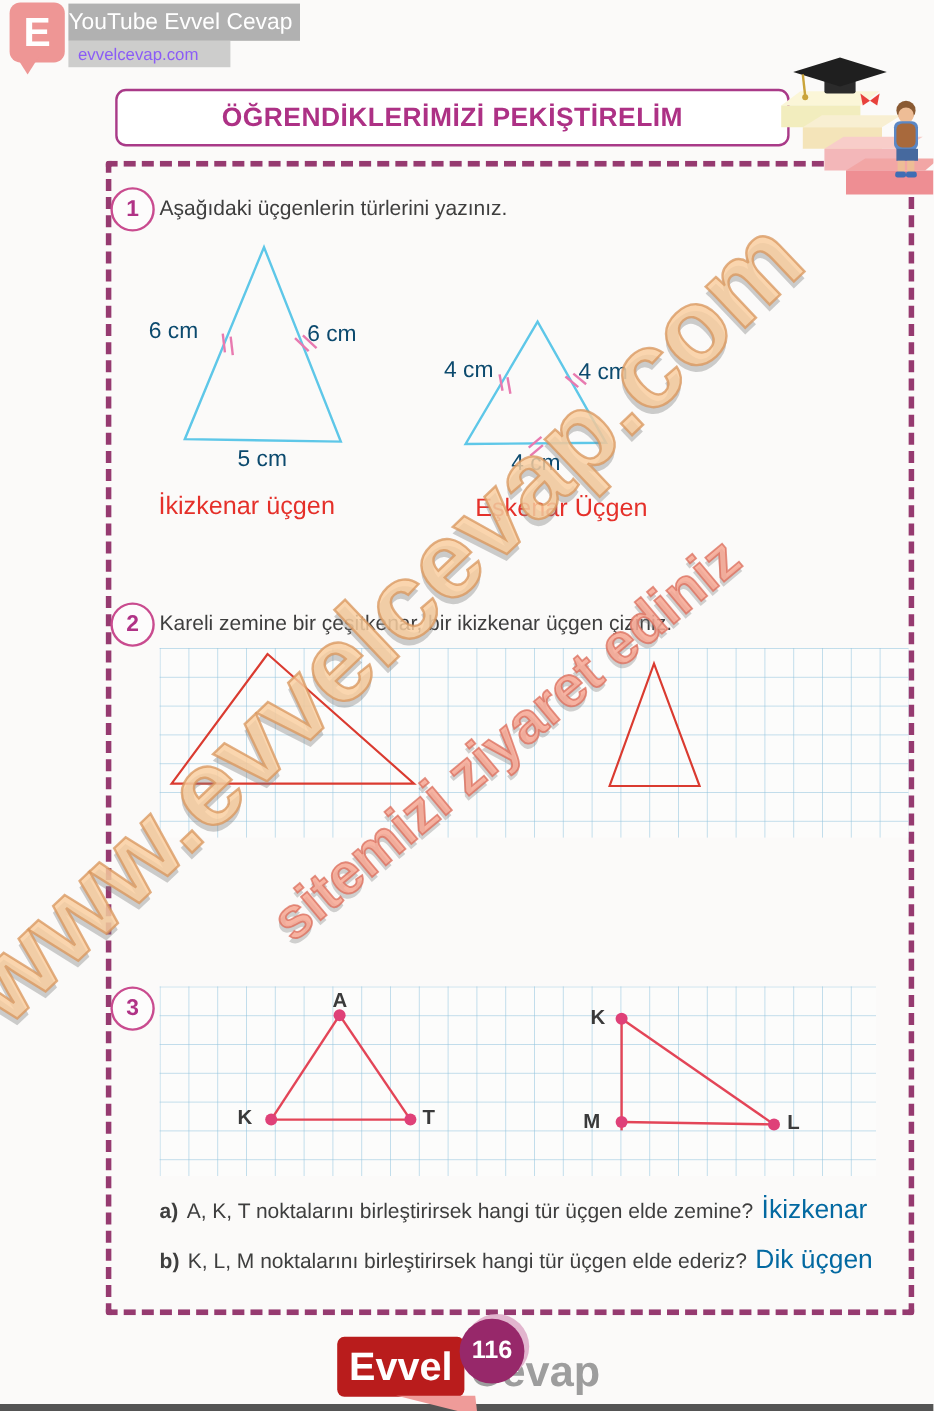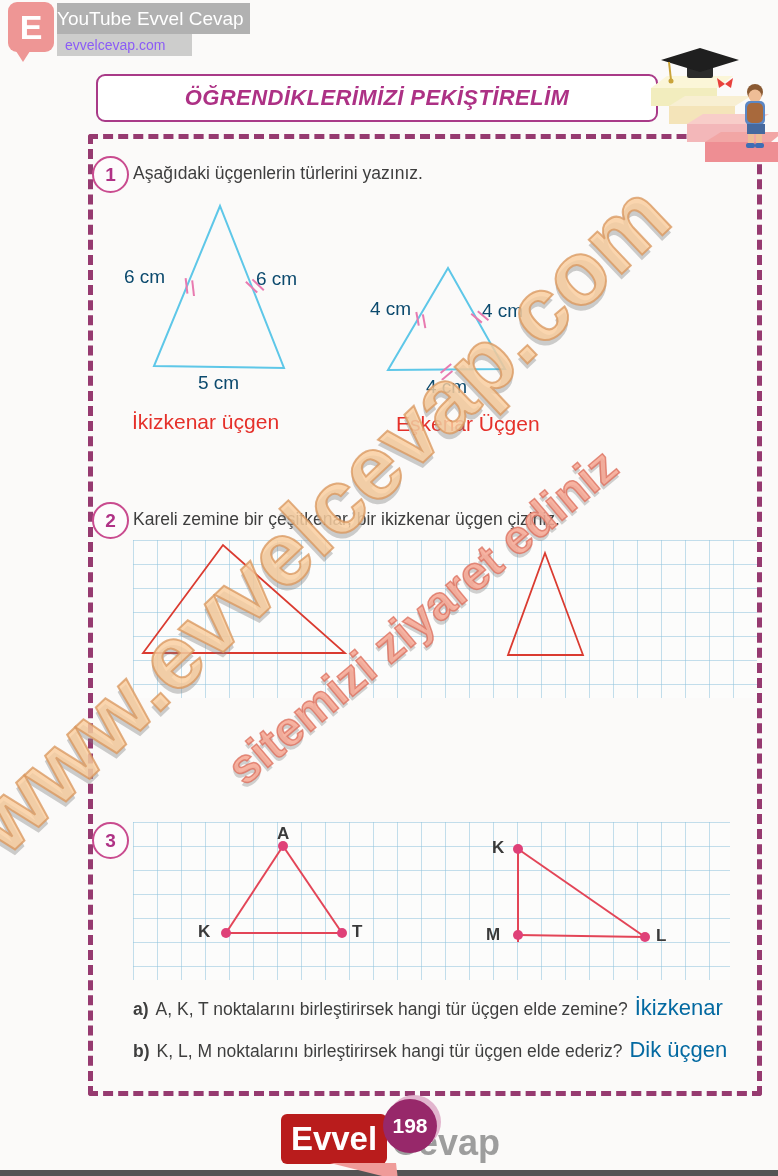--- a/index.html
+++ b/index.html
@@ -21,21 +21,21 @@
     border-left:9px solid transparent;border-right:9px solid transparent;border-top:14px solid #ee9695;}
   .band1{left:57px;top:3px;width:193px;height:31px;background:rgba(166,166,166,.88);
     color:#fff;font-size:19px;display:flex;align-items:center;padding-left:0;}
   .band2{left:57px;top:34px;width:127px;height:22px;background:rgba(196,196,196,.85);
     color:#8b5cf6;font-size:14px;display:flex;align-items:center;padding-left:8px;}
 
   
   .banner{
     left:96px;top:74px;width:558px;height:44px;border:2.5px solid #a93a88;border-radius:9px;
     background:#fff;display:flex;align-items:center;justify-content:center;
-    color:#ad3185;font-size:22px;font-weight:bold;letter-spacing:.4px;z-index:2;font-style:italic;
+    color:#ad3185;font-size:22px;font-weight:bold;letter-spacing:.4px;z-index:2;
   }
 
   
   .frame{left:88px;top:134px;width:664px;height:952px;border:5px dashed #963a70;border-radius:3px;background:transparent;}
 
   
   .qnum{
     width:33px;height:33px;border:2.5px solid #c94b8f;border-radius:50%;
     display:flex;align-items:center;justify-content:center;
     color:#b03286;font-size:19px;font-weight:bold;background:#fdfcfc;
@@ -241,15 +241,15 @@
 <div class="wm wm-small">sitemizi ziyaret ediniz</div>
 
 <div class="abs f-cevap">Cevap</div>
 <div class="abs f-evvel">
   <span>Evvel</span>
 </div>
 <svg class="abs f-tail" width="70" height="18" viewBox="0 0 70 18">
   <polygon points="0,0 66,0 68,17" fill="#ef9b99"></polygon>
 </svg>
 <div class="abs f-page">
-  <span>198</span>
+  <span>116</span>
 </div>
 <div class="abs bottom-bar"></div>
 
 </body></html>

